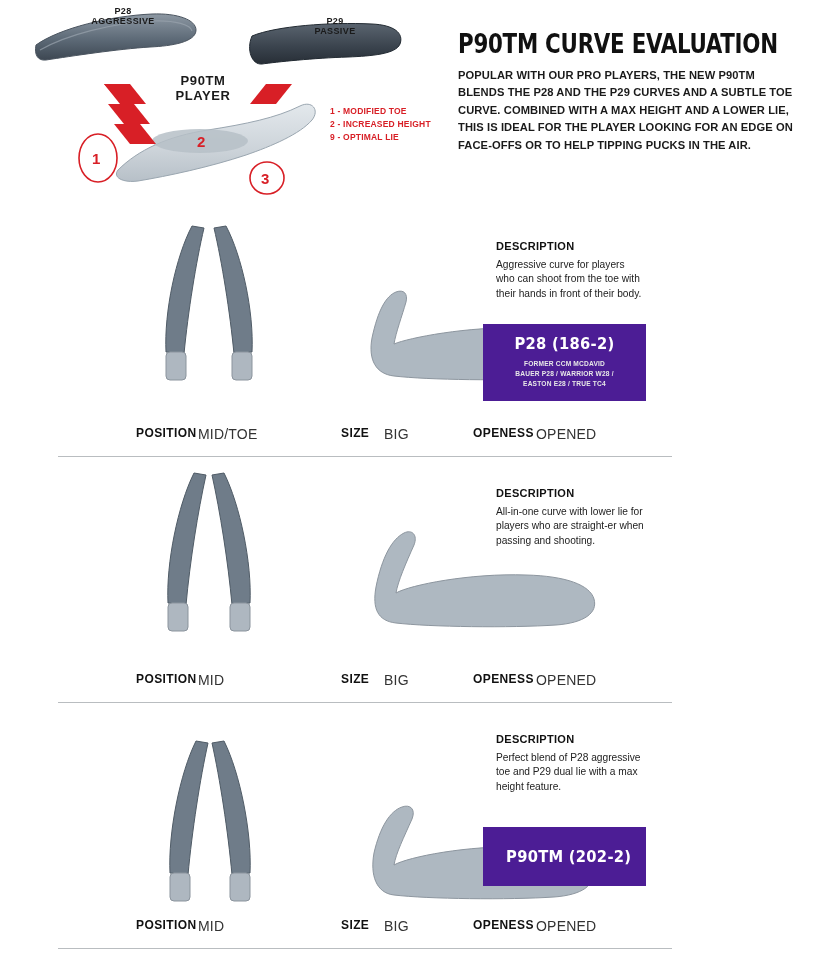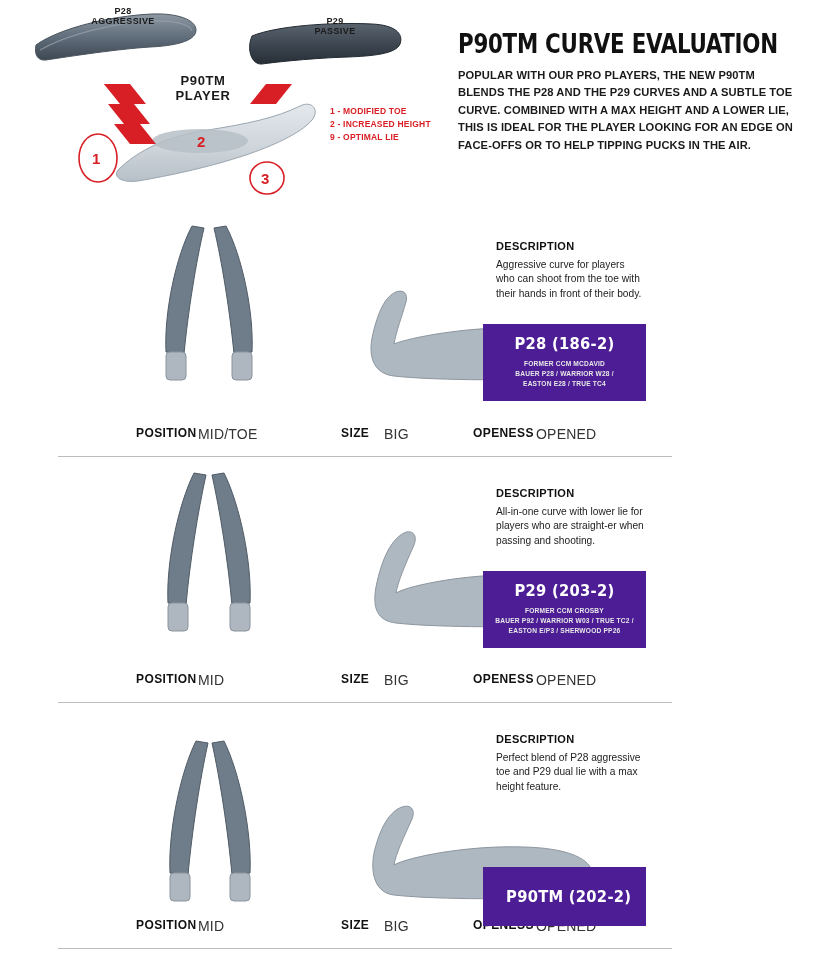--- a/index.html
+++ b/index.html
@@ -125,21 +125,21 @@
     transform: scaleX(0.92); transform-origin: center;
     white-space: nowrap;
   }
   .plate-sub {
     margin-top: 6px;
     font-size: 6.6px; font-weight: bold; line-height: 1.55;
     letter-spacing: 0.2px; color: #e8e8e8;
     text-transform: uppercase;
   }
   .plate-tall { padding-top: 10px; }
-  .plate-short { padding: 20px 18px; margin-top: 40px; }
+  .plate-short { padding: 20px 18px; }
 
   svg { display: block; }
   .svg-abs { position: absolute; }
 </style>
 </head>
 <body>
 
 <div class="page">
 
   <div class="top">
@@ -273,28 +273,20 @@
         <span class="spec-val v-size">BIG</span>
         <span class="spec-key k-open">OPENESS</span>
         <span class="spec-val v-open">OPENED</span>
       </div>
 
       <div class="desc">
         <div class="desc-title">DESCRIPTION</div>
         <div class="desc-body">All-in-one curve with lower lie for players who are straight-er when passing and shooting.</div>
       </div>
 
-      <div class="plate plate-tall" style="top:114px;">
-        <div class="plate-title">P29  (203-2)</div>
-        <div class="plate-sub">
-          <div>FORMER CCM CROSBY</div>
-          <div>BAUER P92 / WARRIOR W03 / TRUE TC2 /</div>
-          <div>EASTON E/P3 / SHERWOOD PP26</div>
-        </div>
-      </div>
     </div>
 
     <div class="row">
       <svg class="svg-abs" style="left:60px;top:26px;" width="180" height="190" viewBox="0 0 180 190">
         <path d="M78,12 C62,44 50,104 52,144 L70,146 C74,102 82,50 90,14 Z" fill="#6f7c89" stroke="#4f5b66" stroke-width="1"></path>
         <path d="M106,12 C122,44 134,104 132,144 L114,146 C110,102 102,50 94,14 Z" fill="#6f7c89" stroke="#4f5b66" stroke-width="1"></path>
         <rect x="52" y="144" width="20" height="28" rx="4" fill="#aeb7c0" stroke="#8b949d"></rect>
         <rect x="112" y="144" width="20" height="28" rx="4" fill="#aeb7c0" stroke="#8b949d"></rect>
       </svg>
       <svg class="svg-abs" style="left:290px;top:96px;" width="260" height="110" viewBox="0 0 260 110">

